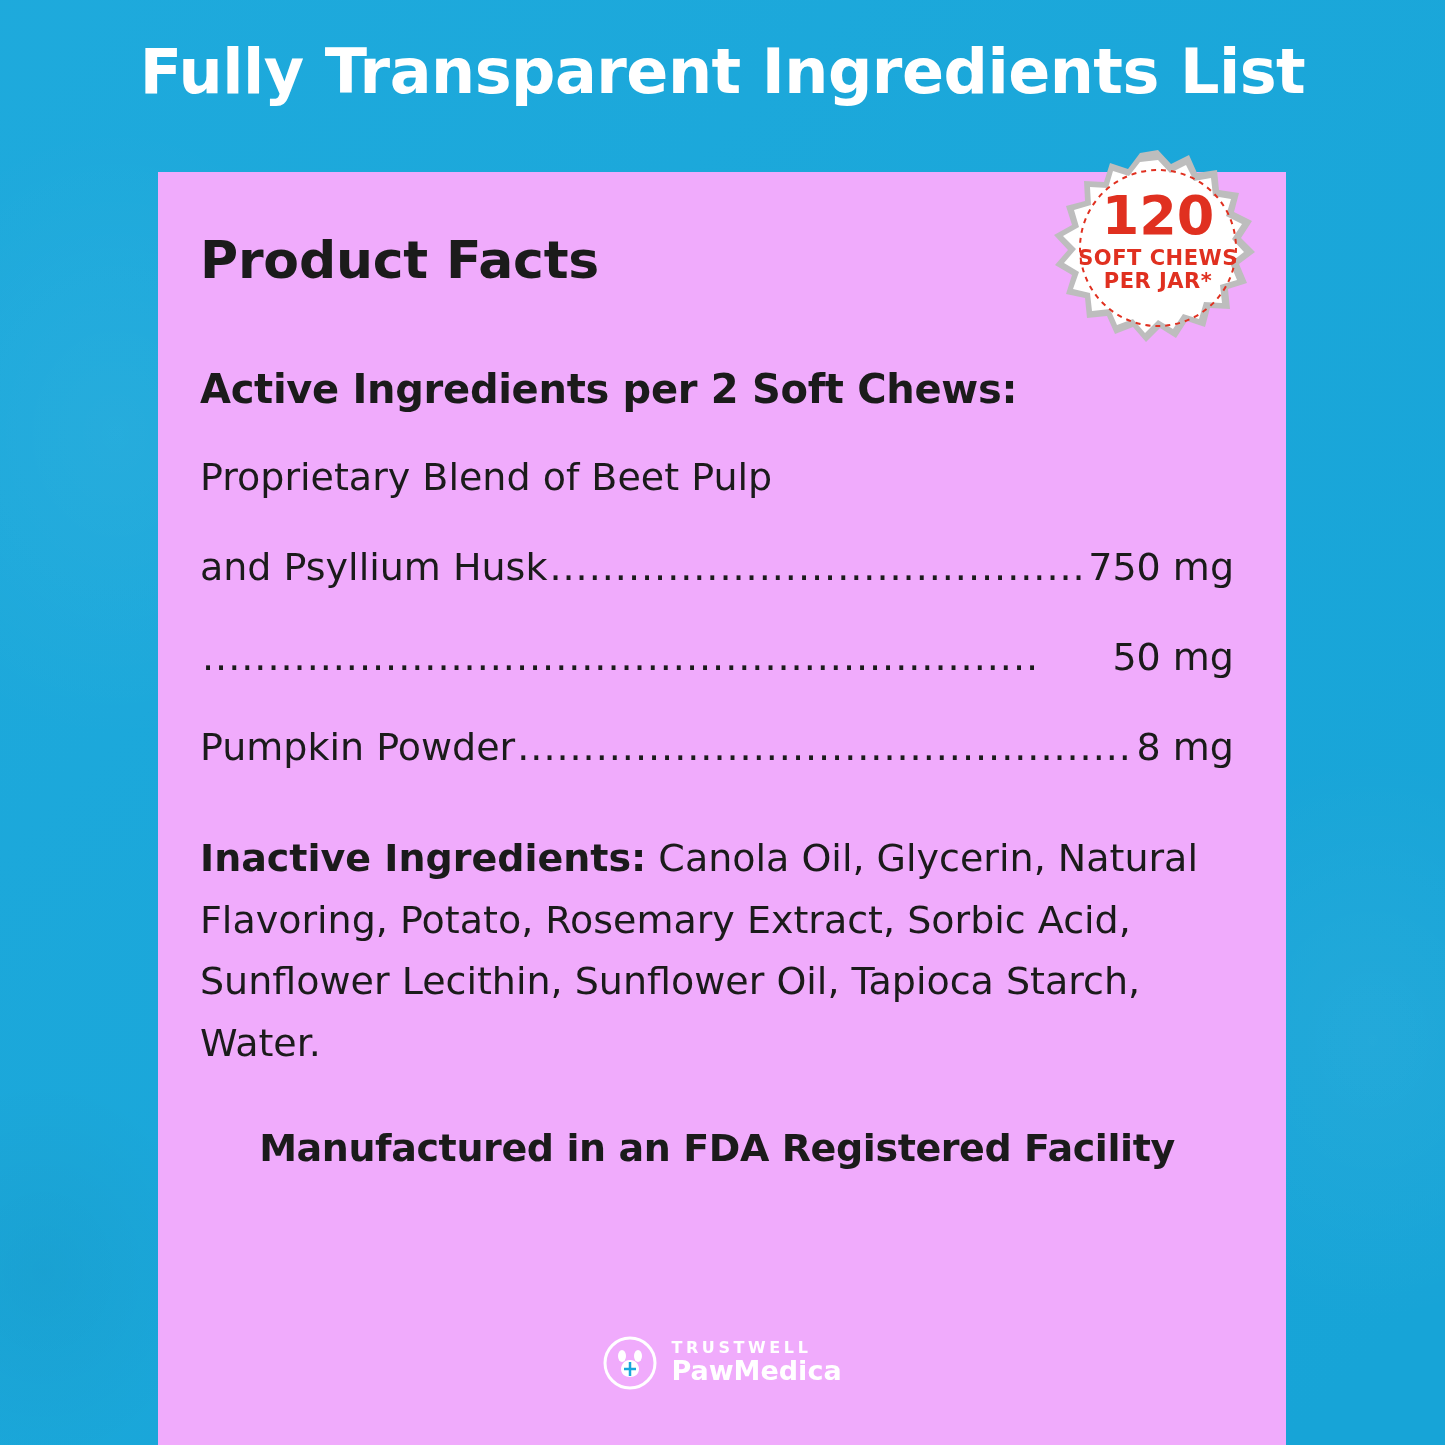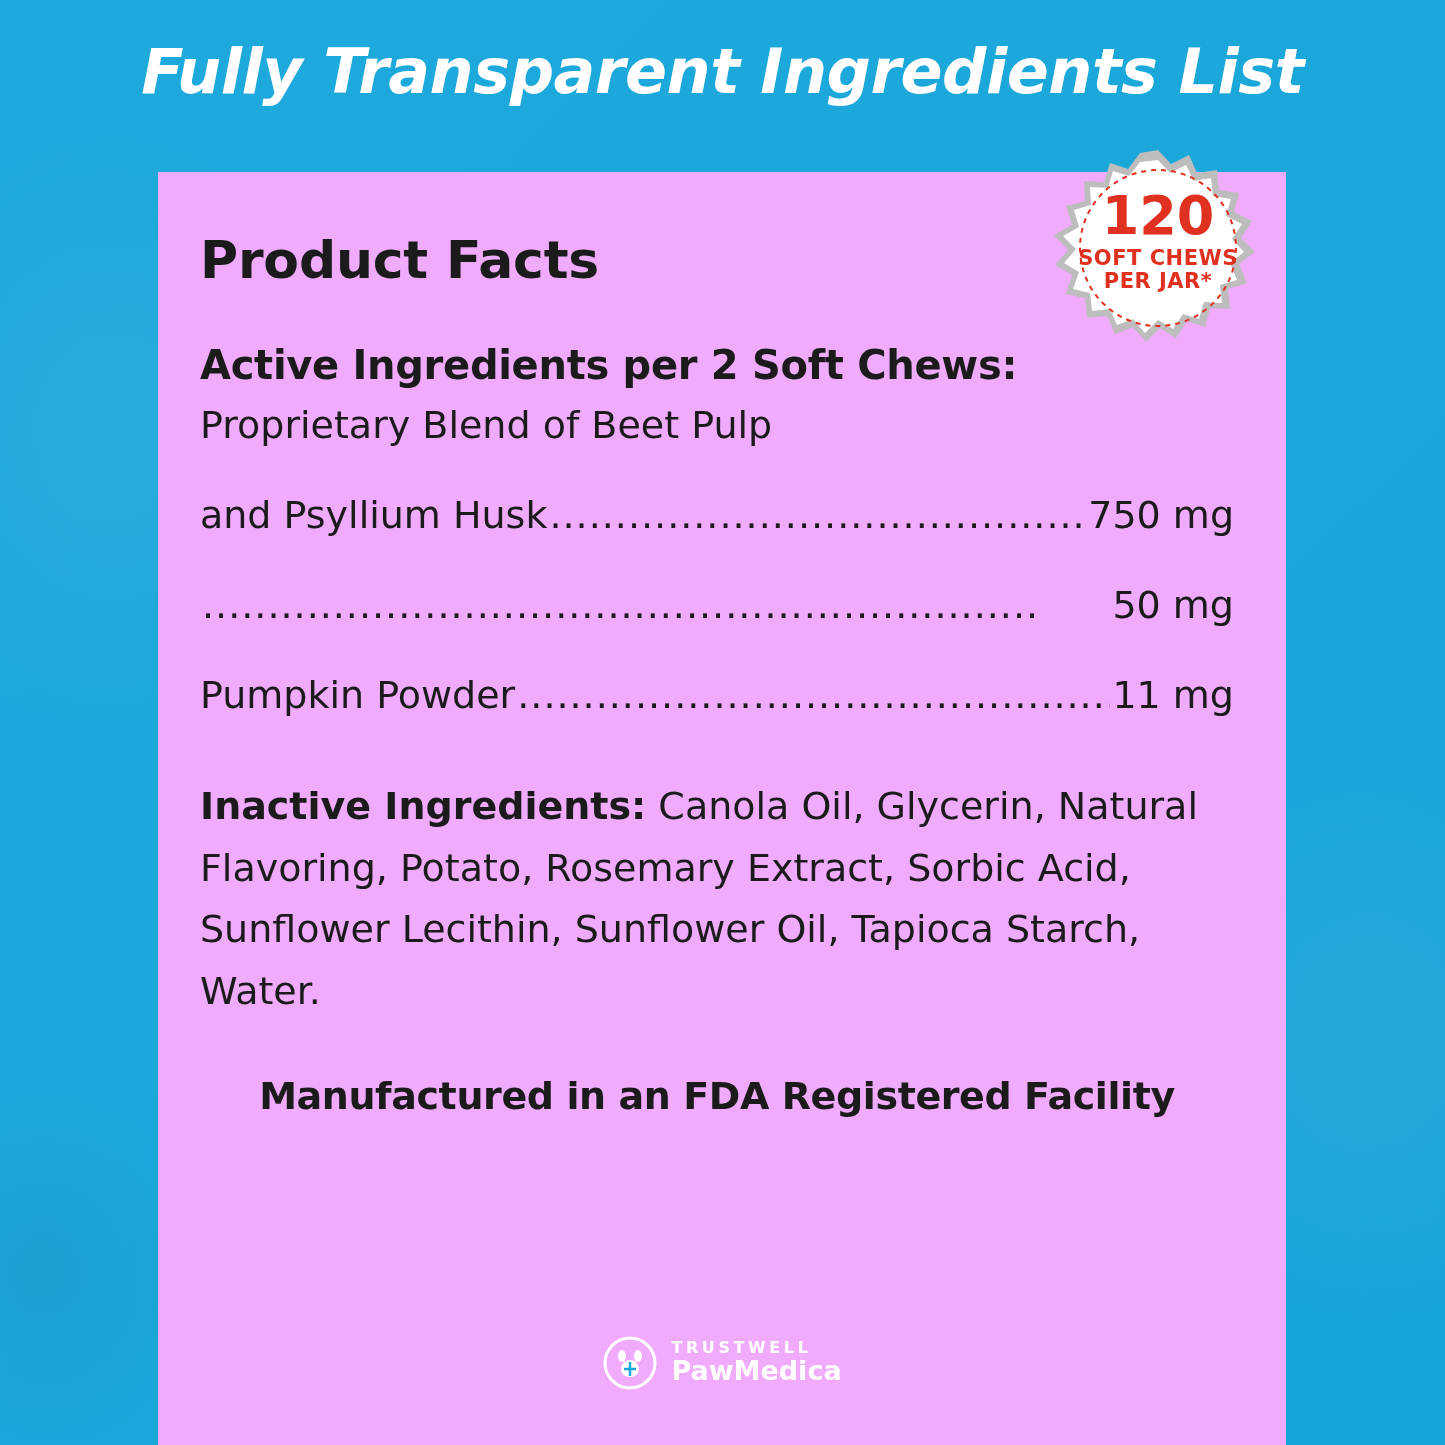--- a/index.html
+++ b/index.html
@@ -35,21 +35,20 @@
     top: 38px;
     left: 0;
     width: 100%;
     text-align: center;
     color: #ffffff;
     font-size: 62px;
     font-weight: bold;
     letter-spacing: -0.5px;
     line-height: 1.1;
     font-family: "DejaVu Sans", sans-serif;
-    font-style: italic;
   }
   .card {
     position: absolute;
     left: 158px;
     top: 172px;
     width: 1128px;
     height: 1356px;
     background: #f0abfc;
   }
   .card-inner {
@@ -59,25 +58,25 @@
     font-size: 52px;
     font-weight: bold;
     color: #1b1b1b;
     margin: 12px 0 0 0;
     letter-spacing: -0.2px;
   }
   .active-head {
     font-size: 40px;
     font-weight: bold;
     color: #1b1b1b;
-    margin-top: 52px;
+    margin-top: 76px;
     letter-spacing: -0.3px;
   }
   .ing-list {
-    margin-top: 18px;
+    margin-top: 46px;
   }
   .ing-line {
     font-size: 38px;
     color: #1b1b1b;
     line-height: 1.0;
     margin-bottom: 52px;
     display: flex;
     align-items: baseline;
     white-space: nowrap;
   }
@@ -189,21 +188,21 @@
           <span class="dots">................................................................</span>
           <span class="ing-amt">750 mg</span>
         </div>
         <div class="ing-line">
           <span class="dots">................................................................</span>
           <span class="ing-amt">50 mg</span>
         </div>
         <div class="ing-line">
           <span class="ing-name">Pumpkin Powder</span>
           <span class="dots">................................................................</span>
-          <span class="ing-amt">11 mg</span>
+          <span class="ing-amt">8 mg</span>
         </div>
       </div>
 
       <div class="inactive-block">
         <b>Inactive Ingredients:</b><span> Canola Oil, Glycerin, Natural Flavoring, Potato, Rosemary Extract, Sorbic Acid, Sunflower Lecithin, Sunflower Oil, Tapioca Starch, Water.</span>
       </div>
 
       <div class="fda">Manufactured in an FDA Registered Facility</div>
     </div>
   </div>

